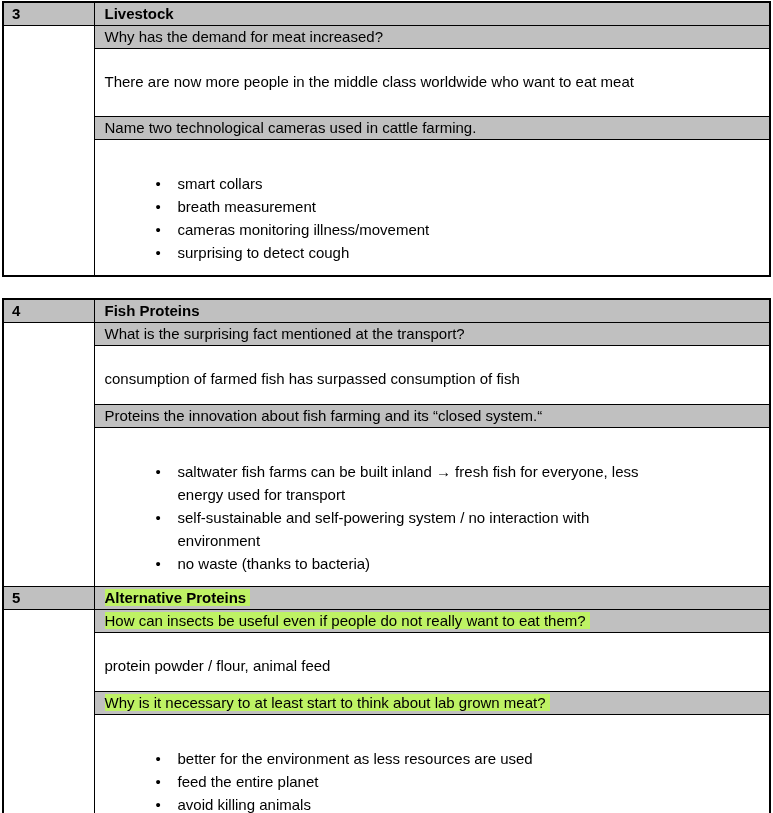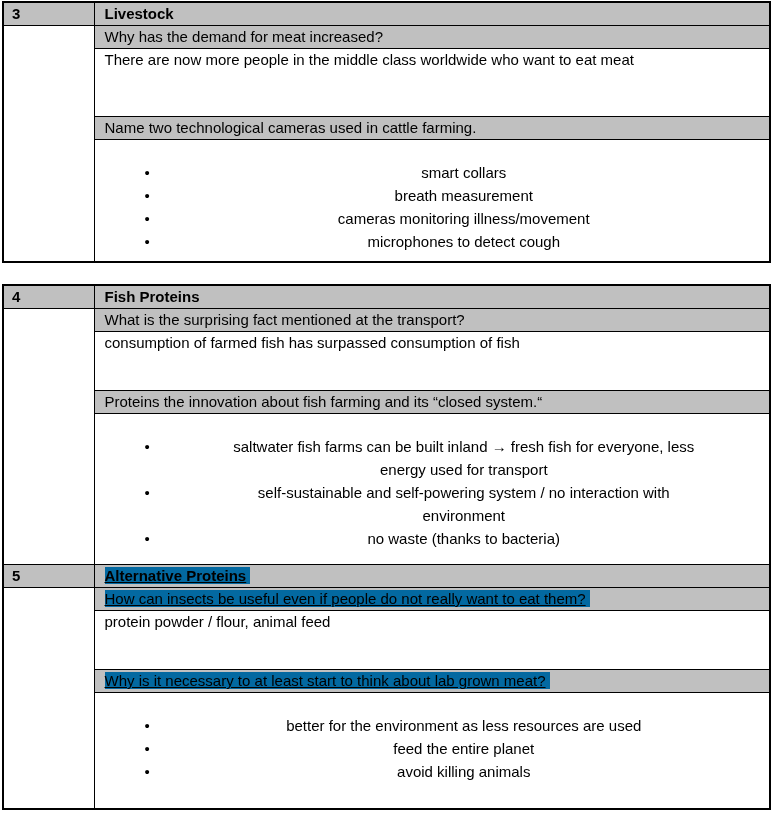--- a/index.html
+++ b/index.html
@@ -39,34 +39,33 @@
   td.head { font-weight: bold; }
   .shade { background: #c0c0c0; }
   td.hdr { height: 22px; }
   td.q {
     background: #c0c0c0;
     height: 22px;
   }
   td.gutter { background: #ffffff; }
   
   span.hl {
-    background: #0369a1;
+    background: #bef264;
     padding-right: 4px;
-    text-decoration: underline;
   }
   p.ans-text {
     margin: 0;
+    padding-top: 22px;
     white-space: pre-wrap;
   }
   ul.blist {
-    margin: 0;
+    margin: 11px;
     padding: 21px 0 0 62px;
     list-style: none;
     line-height: 23px;
-    text-align: center;
   }
   ul.blist li {
     position: relative;
     white-space: pre-wrap;
   }
   ul.blist li::before {
     content: "\2022";
     position: absolute;
     left: -22px;
     top: 0;
@@ -98,21 +97,21 @@
       </tr>
       <tr>
         <td class="q"><span>Name two technological cameras used in cattle farming.</span></td>
       </tr>
       <tr>
         <td style="height:121px">
           <ul class="blist">
             <li>smart collars</li>
             <li>breath measurement</li>
             <li>cameras monitoring illness/movement</li>
-            <li>microphones to detect cough</li>
+            <li>surprising to detect cough</li>
           </ul>
         </td>
       </tr>
     </tbody>
   </table>
 
   <table class="qa-table">
     <colgroup>
         <col class="c1">
         <col class="c2">

